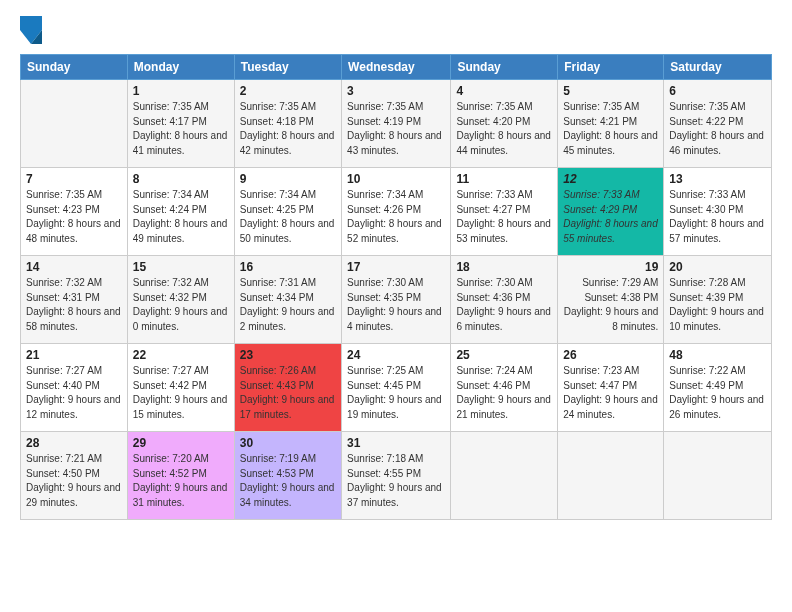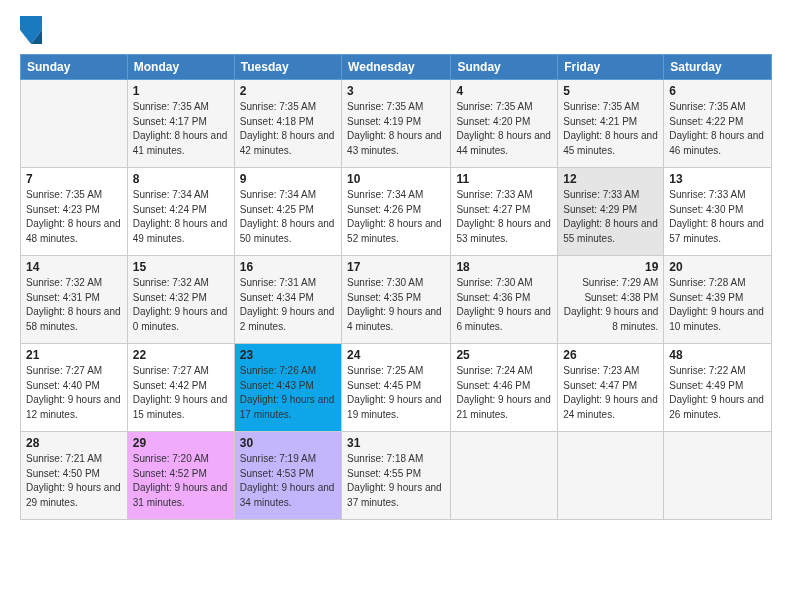--- a/index.html
+++ b/index.html
@@ -178,21 +178,21 @@
             <div class="day-info">Sunrise: 7:34 AM<br>Sunset: 4:25 PM<br>Daylight: 8 hours and 50 minutes.</div>
           </td>
           <td style="background: rgb(255, 255, 255);">
             <span class="day-number">10</span>
             <div class="day-info">Sunrise: 7:34 AM<br>Sunset: 4:26 PM<br>Daylight: 8 hours and 52 minutes.</div>
           </td>
           <td style="background: rgb(255, 255, 255);">
             <span class="day-number">11</span>
             <div class="day-info">Sunrise: 7:33 AM<br>Sunset: 4:27 PM<br>Daylight: 8 hours and 53 minutes.</div>
           </td>
-          <td style="background: #e5e5e5;">
+          <td style="background: #14b8a6; font-style: italic;">
             <span class="day-number">12</span>
             <div class="day-info">Sunrise: 7:33 AM<br>Sunset: 4:29 PM<br>Daylight: 8 hours and 55 minutes.</div>
           </td>
           <td style="background: rgb(255, 255, 255);">
             <span class="day-number">13</span>
             <div class="day-info">Sunrise: 7:33 AM<br>Sunset: 4:30 PM<br>Daylight: 8 hours and 57 minutes.</div>
           </td>
         </tr>
         <tr>
           <td style="background: rgb(245, 245, 245);">
@@ -226,21 +226,21 @@
         </tr>
         <tr>
           <td style="background: rgb(255, 255, 255);">
             <span class="day-number">21</span>
             <div class="day-info">Sunrise: 7:27 AM<br>Sunset: 4:40 PM<br>Daylight: 9 hours and 12 minutes.</div>
           </td>
           <td style="background: rgb(255, 255, 255);">
             <span class="day-number">22</span>
             <div class="day-info">Sunrise: 7:27 AM<br>Sunset: 4:42 PM<br>Daylight: 9 hours and 15 minutes.</div>
           </td>
-          <td style="background: #0ea5e9;">
+          <td style="background: #ef4444;">
             <span class="day-number">23</span>
             <div class="day-info">Sunrise: 7:26 AM<br>Sunset: 4:43 PM<br>Daylight: 9 hours and 17 minutes.</div>
           </td>
           <td style="background: rgb(255, 255, 255);">
             <span class="day-number">24</span>
             <div class="day-info">Sunrise: 7:25 AM<br>Sunset: 4:45 PM<br>Daylight: 9 hours and 19 minutes.</div>
           </td>
           <td style="background: rgb(255, 255, 255);">
             <span class="day-number">25</span>
             <div class="day-info">Sunrise: 7:24 AM<br>Sunset: 4:46 PM<br>Daylight: 9 hours and 21 minutes.</div>

